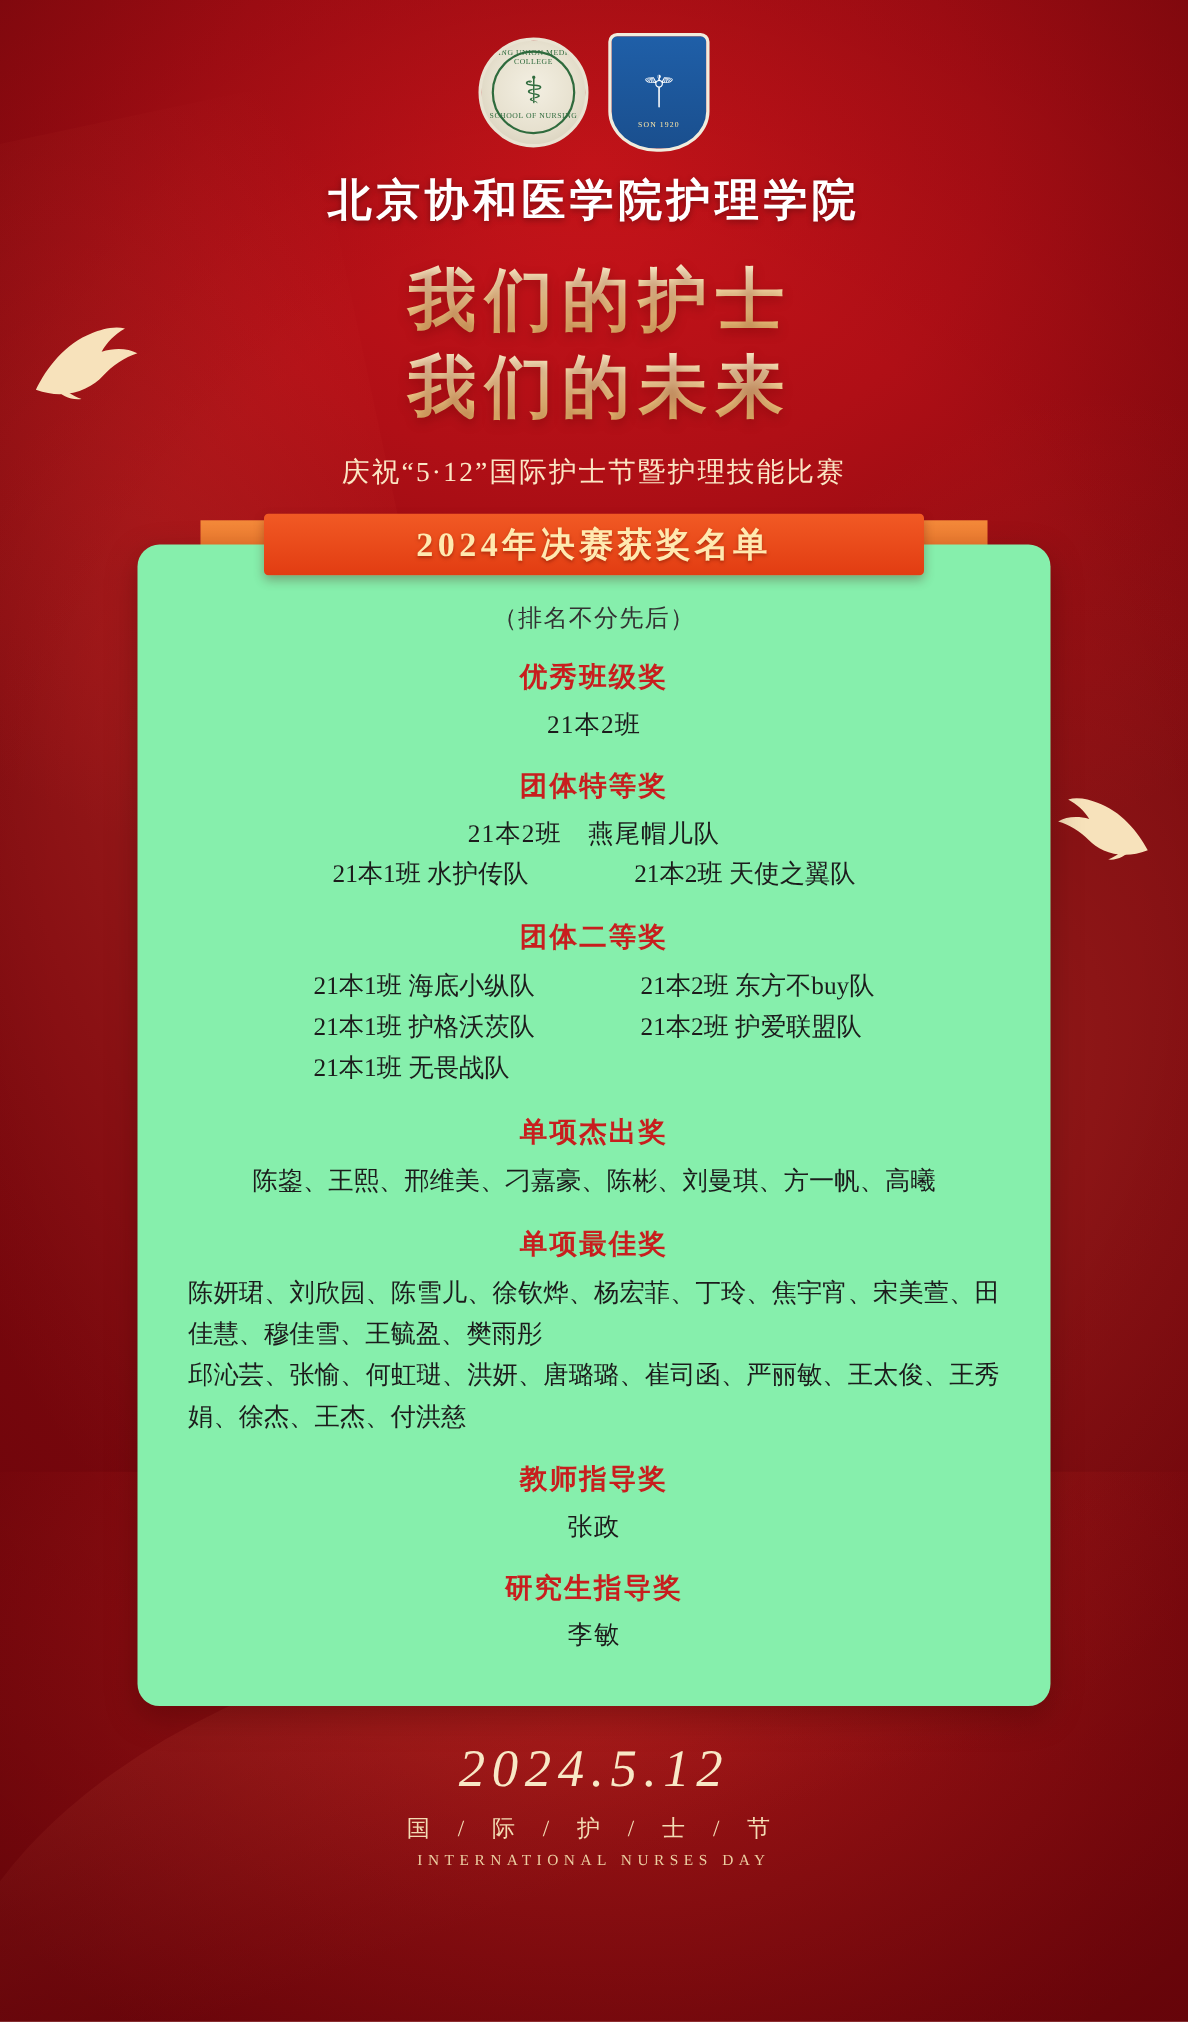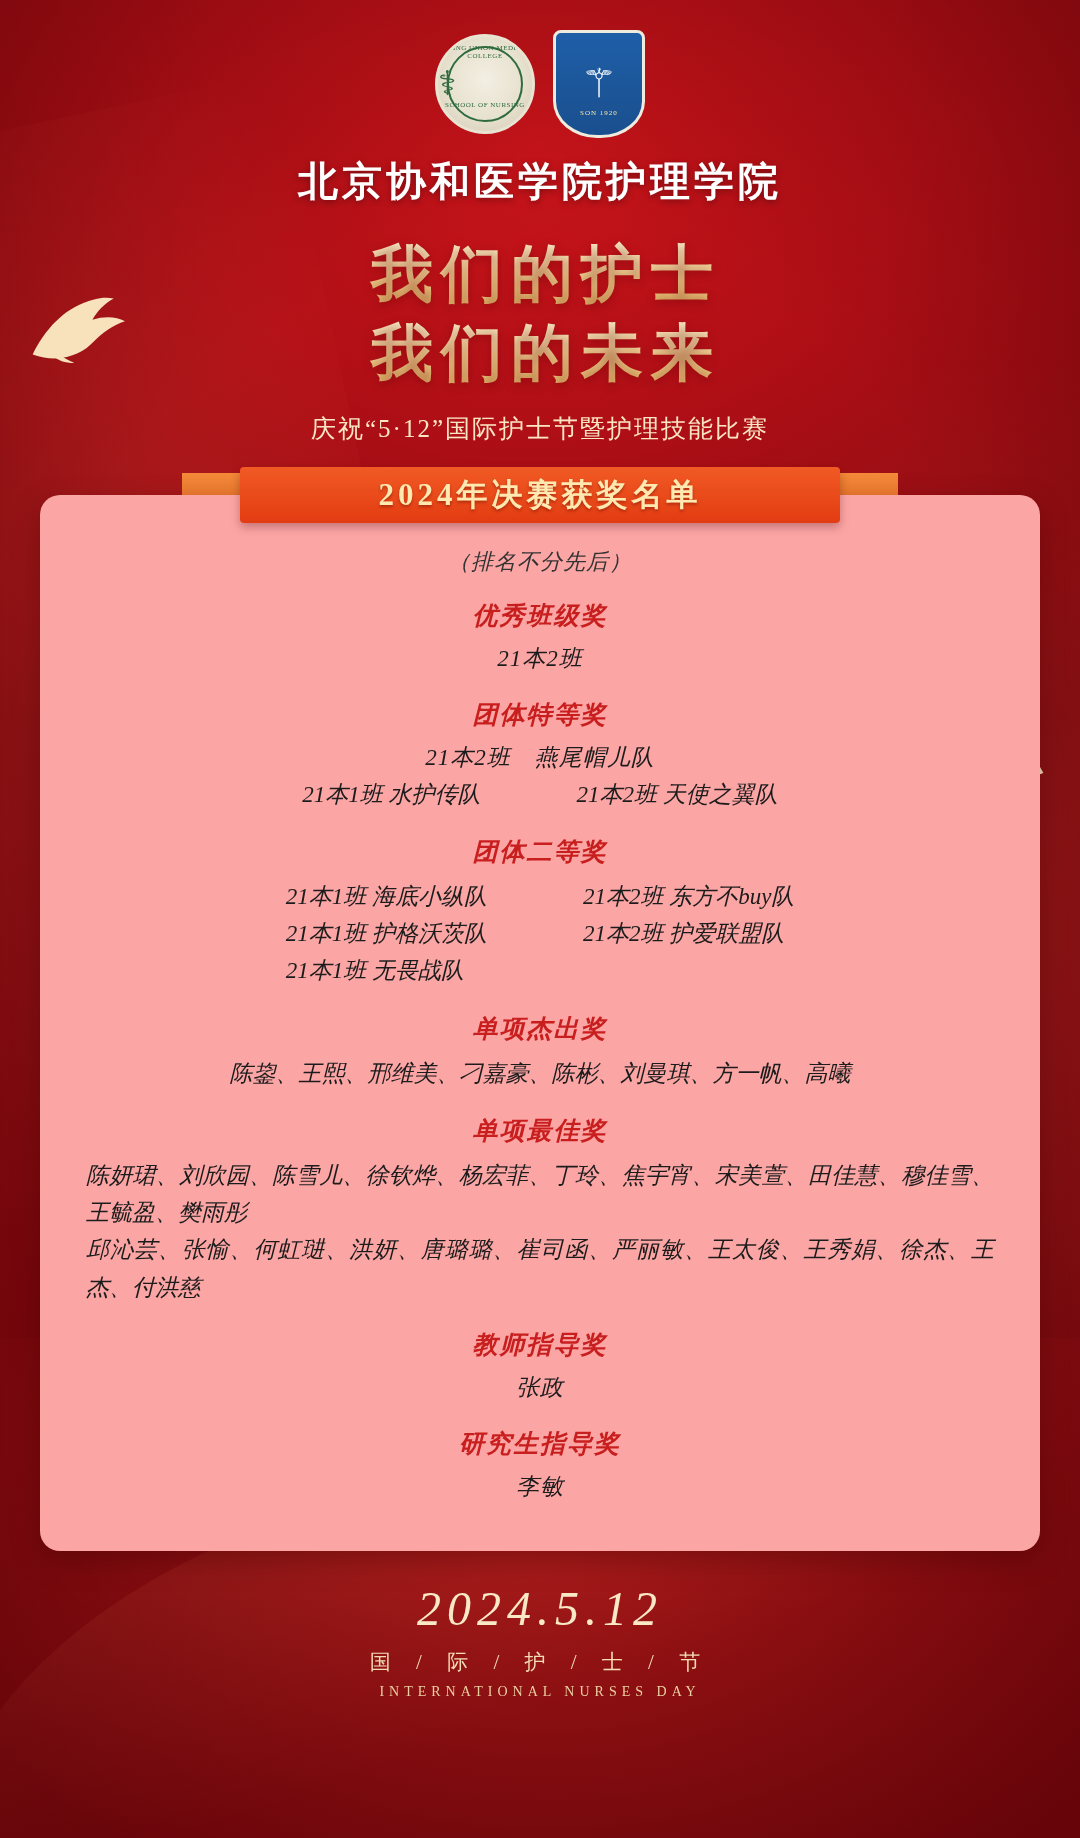--- a/index.html
+++ b/index.html
@@ -57,21 +57,21 @@
     display: flex;
     justify-content: center;
     align-items: center;
     gap: 18px;
     height: 112px;
   }
   .logo-circle {
     width: 100px; height: 100px; border-radius: 50%;
     background: radial-gradient(circle at 50% 45%, #f3efe2 0%, #e7e1cf 55%, #cfc8b2 100%);
     border: 3px solid #e9e3d2;
-    display: flex; align-items: center; 
+    display: flex; align-items: center; justify-content: center;
     position: relative;
     overflow: hidden;
   }
   .logo-circle::before {
     content: "";
     position: absolute; inset: 9px;
     border-radius: 50%;
     border: 2px solid #2f6b3d;
   }
   .logo-circle .emblem {
@@ -142,21 +142,21 @@
     z-index: 4;
     pointer-events: none;
   }
   .dove-left { left: 22px; top: 290px; transform: rotate(-8deg); }
   .dove-right { right: 28px; top: 718px; transform: rotate(6deg) scaleX(-1); }
 
   
   .card-wrap {
     position: relative;
     margin: 22px auto 14px;
-    width: 1000px;
+    width: 830px;
     z-index: 5;
   }
   .banner {
     position: relative;
     height: 56px;
     margin: 0 auto;
     width: 600px;
     background: linear-gradient(180deg, #f15a24 0%, #e23c12 100%);
     display: flex; align-items: center; justify-content: center;
     border-radius: 4px;
@@ -175,26 +175,25 @@
   .banner-text {
     font-size: 31px;
     font-weight: bold;
     letter-spacing: 4px;
     color: #ffe9b0;
     text-shadow: 0 2px 3px rgba(120,20,0,.5);
   }
   .card {
     margin-top: -28px;
     padding: 52px 42px 46px;
-    background: #fca5a5;
+    background: #86efac;
     border-radius: 20px;
     box-shadow: 0 10px 28px rgba(60,0,0,.35);
     text-align: center;
     color: #2b2b2b;
-    font-style: italic;
   }
   .note {
     font-size: 22px;
     color: #333;
     margin-bottom: 10px;
     letter-spacing: 1px;
   }
   .award-title {
     font-size: 25px;
     font-weight: bold;

